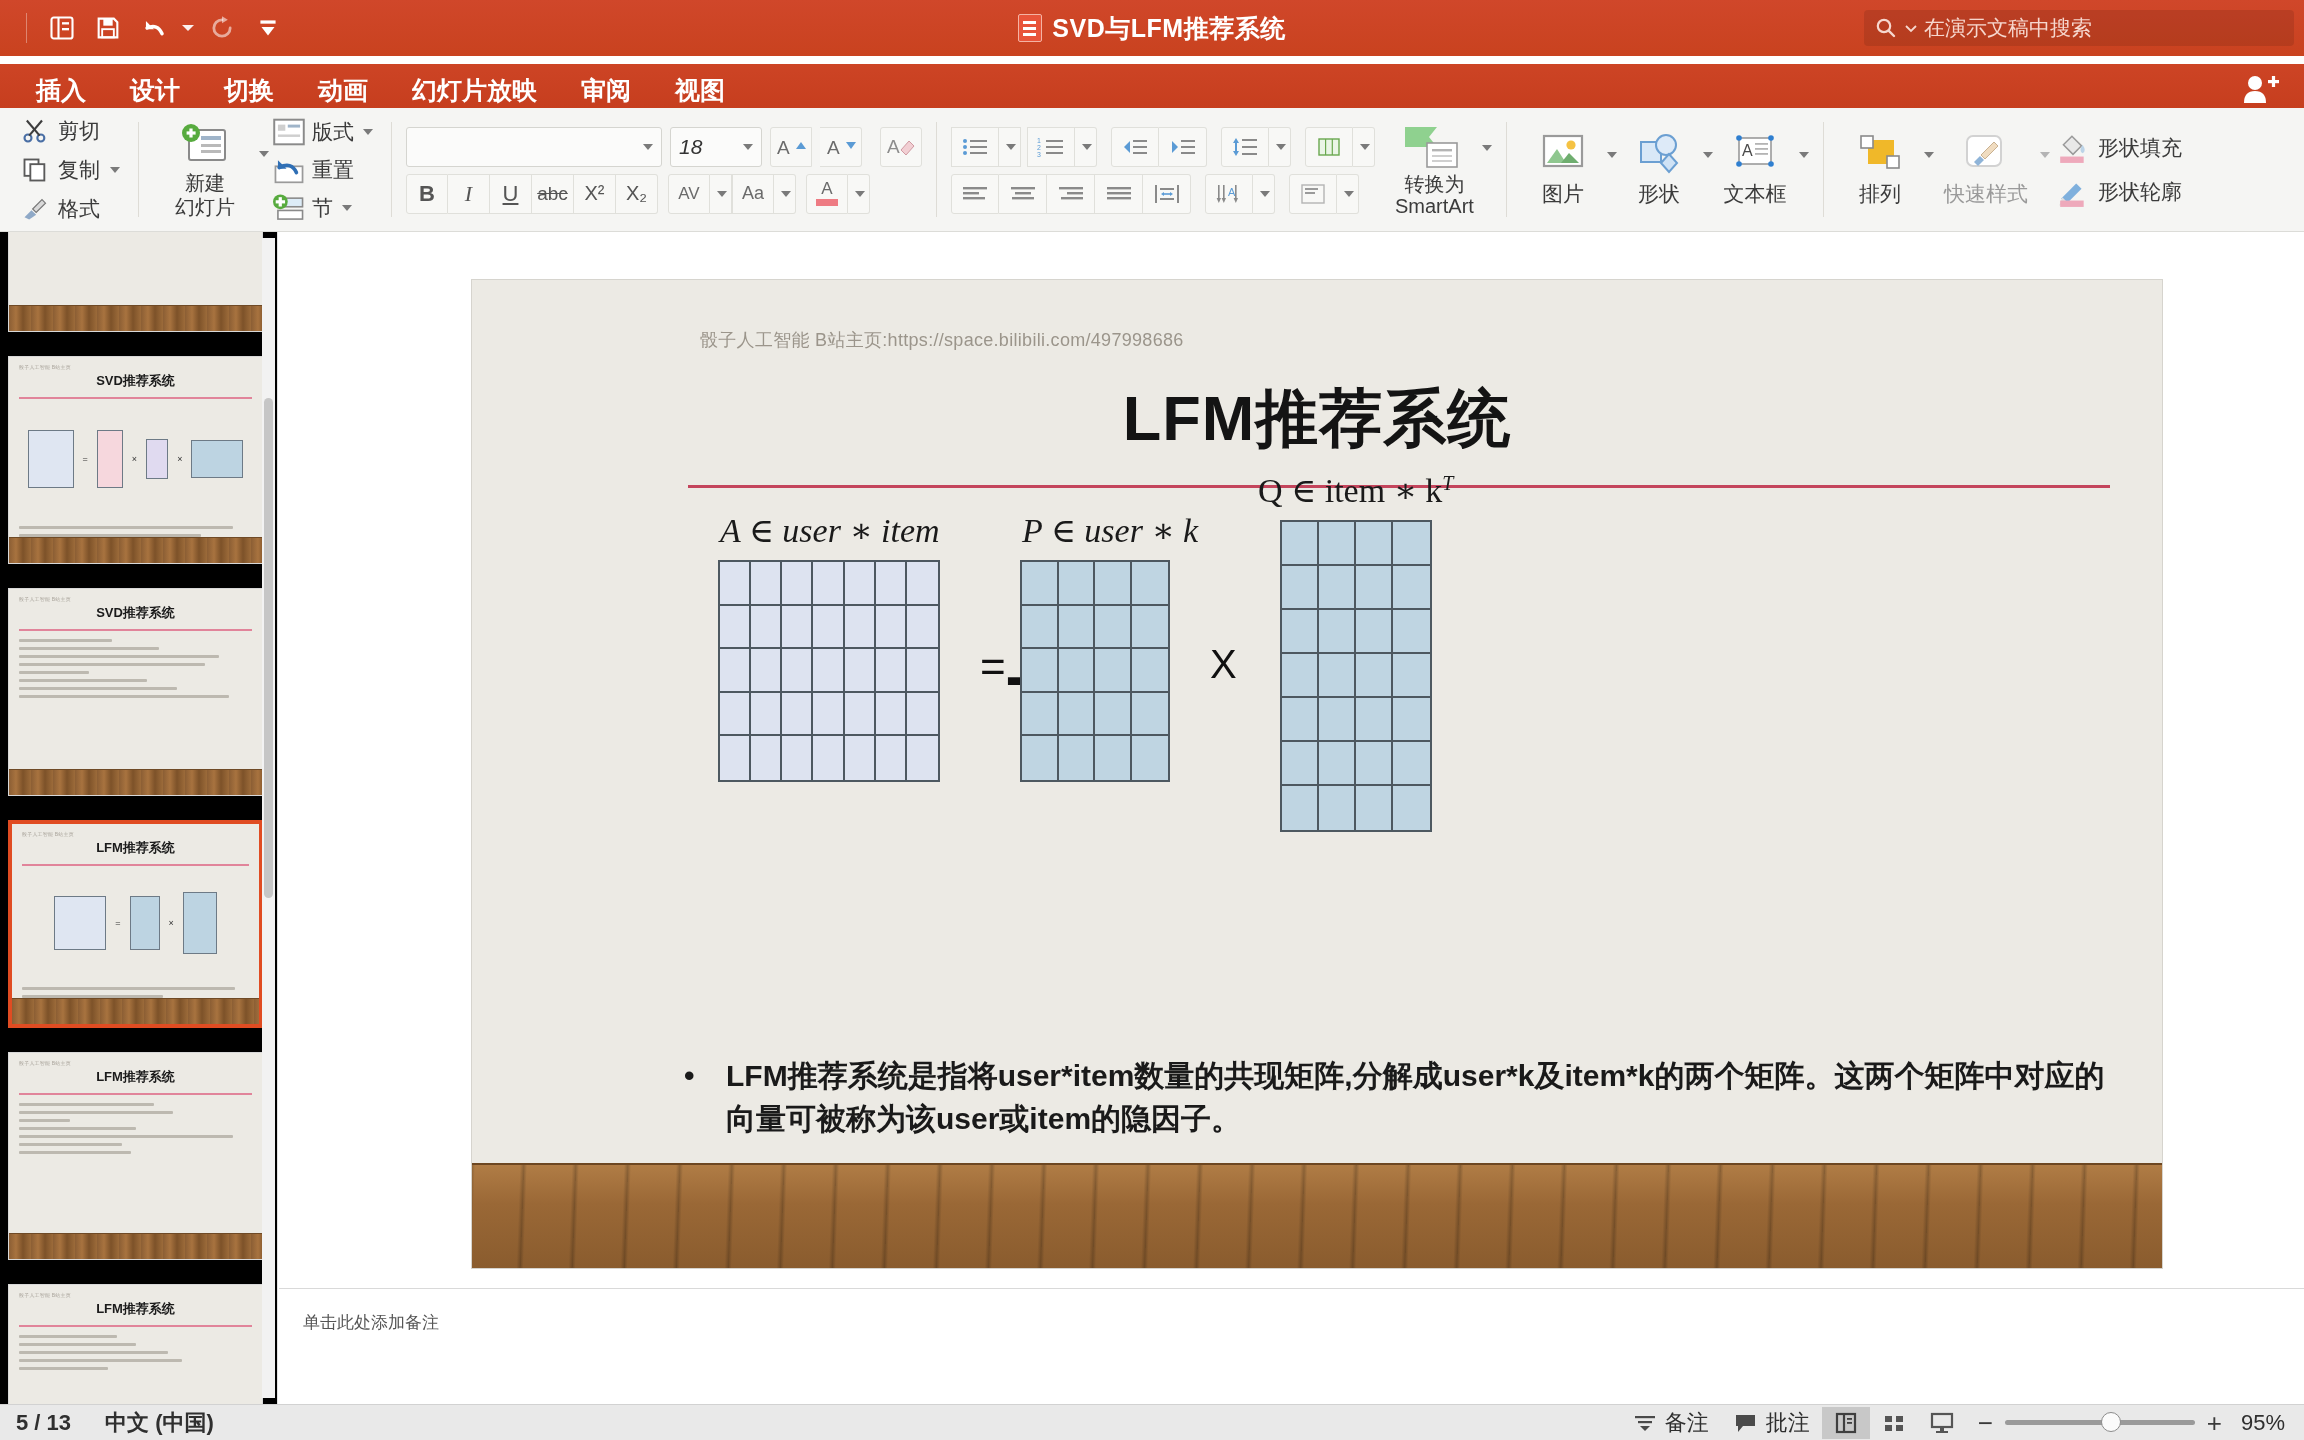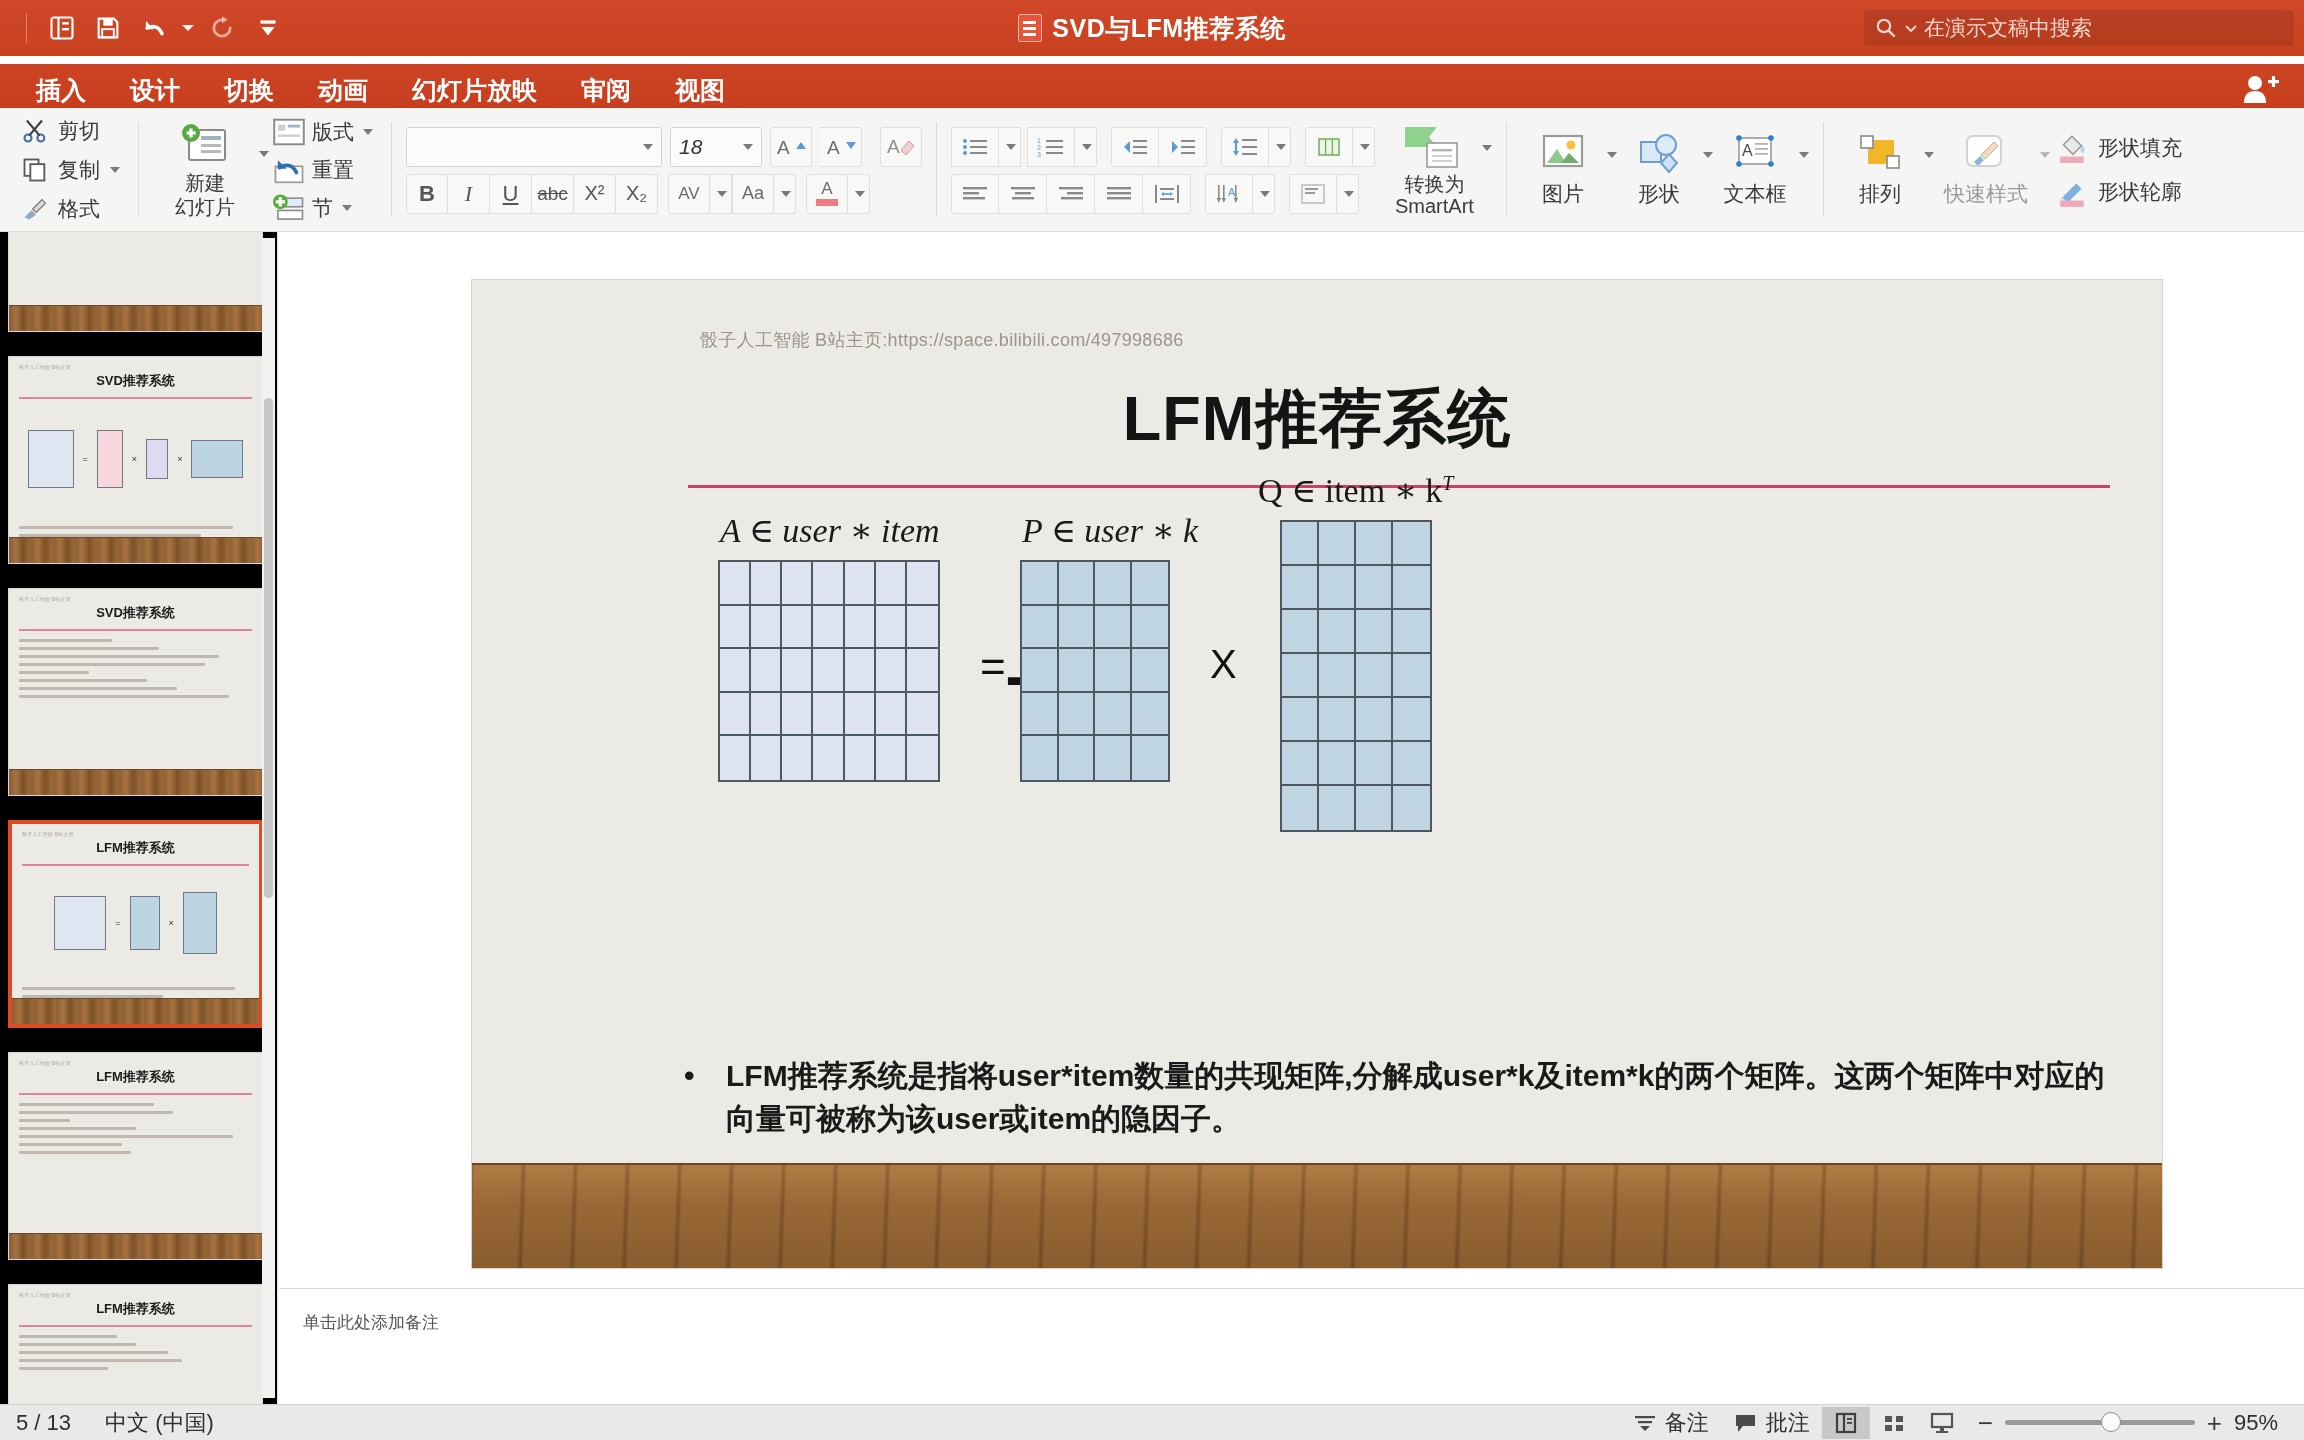--- a/index.html
+++ b/index.html
@@ -273,21 +273,21 @@
   }
   .notes .ph { font-size: 17px; color: #555; cursor: text; font-family: Liberation Serif, serif; }
 
   
   .statusbar {
     position: absolute; left: 0; bottom: 0; width: 2304px; height: 36px;
     background: #e9e9e9; border-top: 1px solid #d2d2d2;
     display: flex; align-items: center;
   }
   .st-left { display: flex; align-items: center; gap: 34px; padding-left: 16px; }
-  .st-left span { font-size: 22px; color: #2f2f2f; }
+  .st-left span { font-size: 22px; color: #2f2f2f; font-weight: bold; }
   .st-right {
     margin-left: auto; display: flex; align-items: center; gap: 0px; padding-right: 12px;
   }
   .st-btn {
     display: flex; align-items: center; gap: 7px; padding: 3px 12px; cursor: pointer;
     font-size: 22px; color: #2f2f2f;
   }
   .view-btn {
     width: 48px; height: 32px; display: flex; align-items: center; justify-content: center;
     cursor: pointer;
@@ -296,21 +296,21 @@
   .zoom-wrap { display: flex; align-items: center; gap: 12px; padding-left: 12px; }
   .zoom-track {
     width: 190px; height: 5px; background: #9a9a9a; border-radius: 3px; position: relative;
     cursor: pointer;
   }
   .zoom-knob {
     position: absolute; left: 96px; top: -8px; width: 20px; height: 20px;
     background: #fbfbfb; border: 1px solid #8c8c8c; border-radius: 50%; cursor: pointer;
   }
   .zoom-sign { font-size: 26px; color: #3a3a3a; cursor: pointer; line-height: 1;}
-  .zoom-pct { font-size: 22px; color: #2f2f2f; min-width: 58px; text-align: left; }
+  .zoom-pct { font-size: 22px; color: #2f2f2f; min-width: 58px; text-align: center; }
 </style>
 </head>
 <body>
 
 <div id="app">
 
   <div class="titlebar">
     <div class="qat">
       <div class="qat-sep"></div>
       <div class="qat-btn">

